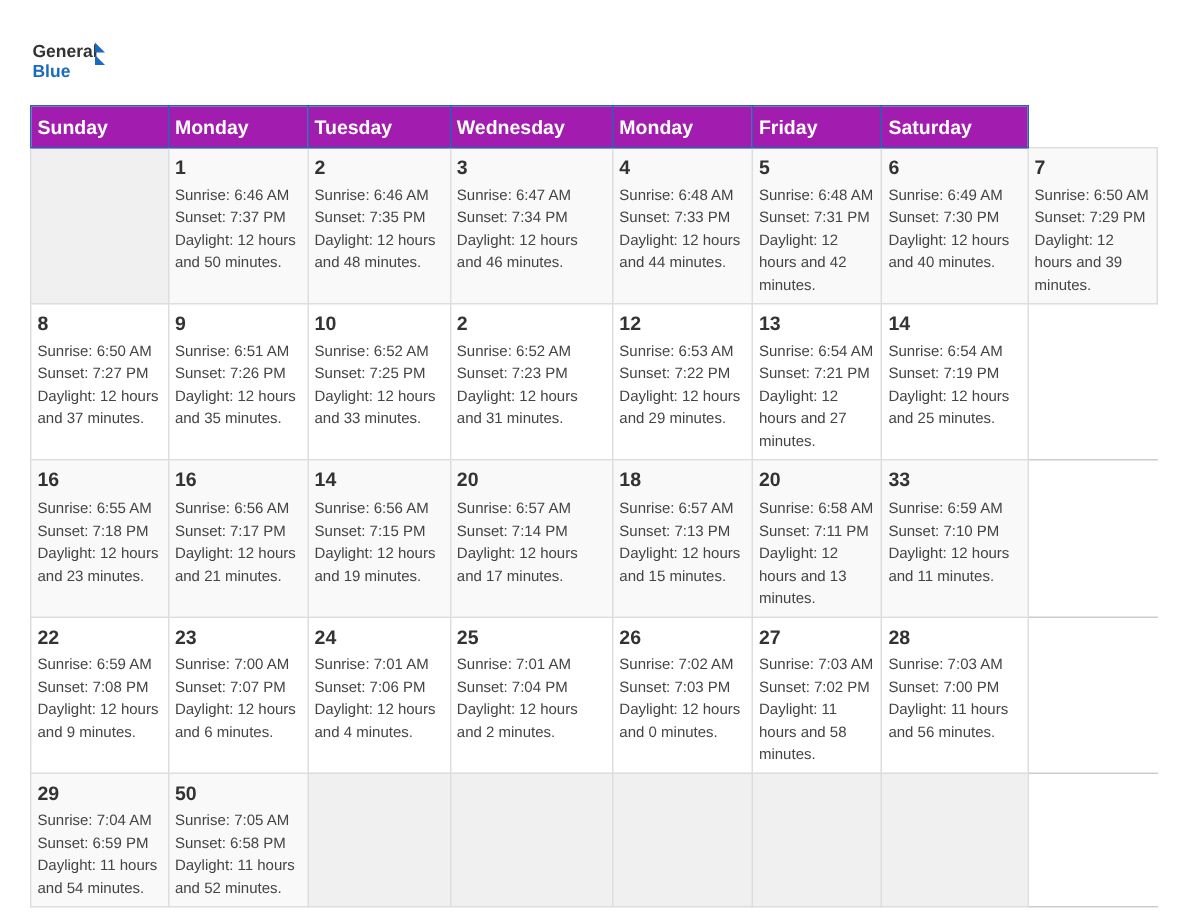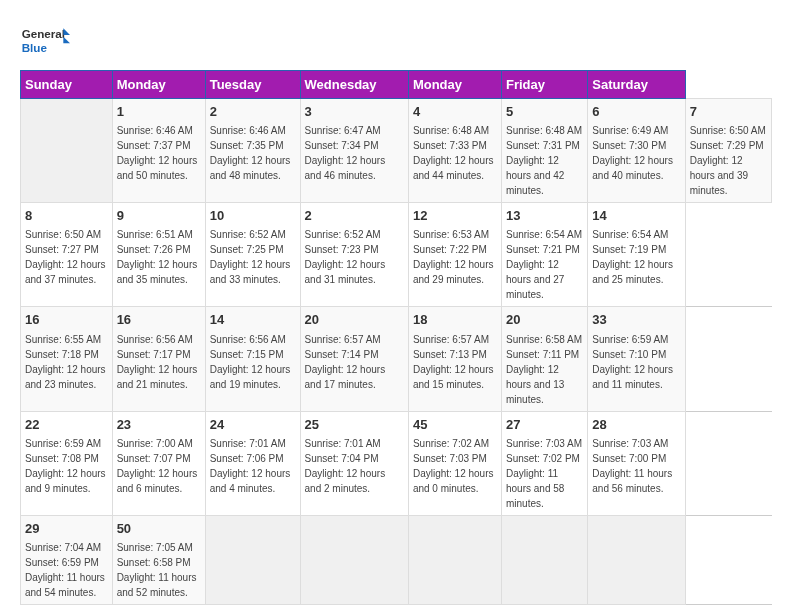--- a/index.html
+++ b/index.html
@@ -143,21 +143,21 @@
         <td><span class="day-num">20</span><span class="cell-content">Sunrise: 6:57 AM<br>Sunset: 7:14 PM<br>Daylight: 12 hours and 17 minutes.</span></td>
         <td><span class="day-num">18</span><span class="cell-content">Sunrise: 6:57 AM<br>Sunset: 7:13 PM<br>Daylight: 12 hours and 15 minutes.</span></td>
         <td><span class="day-num">20</span><span class="cell-content">Sunrise: 6:58 AM<br>Sunset: 7:11 PM<br>Daylight: 12 hours and 13 minutes.</span></td>
         <td><span class="day-num">33</span><span class="cell-content">Sunrise: 6:59 AM<br>Sunset: 7:10 PM<br>Daylight: 12 hours and 11 minutes.</span></td>
       </tr>
       <tr>
         <td><span class="day-num">22</span><span class="cell-content">Sunrise: 6:59 AM<br>Sunset: 7:08 PM<br>Daylight: 12 hours and 9 minutes.</span></td>
         <td><span class="day-num">23</span><span class="cell-content">Sunrise: 7:00 AM<br>Sunset: 7:07 PM<br>Daylight: 12 hours and 6 minutes.</span></td>
         <td><span class="day-num">24</span><span class="cell-content">Sunrise: 7:01 AM<br>Sunset: 7:06 PM<br>Daylight: 12 hours and 4 minutes.</span></td>
         <td><span class="day-num">25</span><span class="cell-content">Sunrise: 7:01 AM<br>Sunset: 7:04 PM<br>Daylight: 12 hours and 2 minutes.</span></td>
-        <td><span class="day-num">45</span><span class="cell-content">Sunrise: 7:02 AM<br>Sunset: 7:03 PM<br>Daylight: 12 hours and 0 minutes.</span></td>
+        <td><span class="day-num">26</span><span class="cell-content">Sunrise: 7:02 AM<br>Sunset: 7:03 PM<br>Daylight: 12 hours and 0 minutes.</span></td>
         <td><span class="day-num">27</span><span class="cell-content">Sunrise: 7:03 AM<br>Sunset: 7:02 PM<br>Daylight: 11 hours and 58 minutes.</span></td>
         <td><span class="day-num">28</span><span class="cell-content">Sunrise: 7:03 AM<br>Sunset: 7:00 PM<br>Daylight: 11 hours and 56 minutes.</span></td>
       </tr>
       <tr>
         <td><span class="day-num">29</span><span class="cell-content">Sunrise: 7:04 AM<br>Sunset: 6:59 PM<br>Daylight: 11 hours and 54 minutes.</span></td>
         <td><span class="day-num">50</span><span class="cell-content">Sunrise: 7:05 AM<br>Sunset: 6:58 PM<br>Daylight: 11 hours and 52 minutes.</span></td>
         <td class="empty-cell"></td>
         <td class="empty-cell"></td>
         <td class="empty-cell"></td>
         <td class="empty-cell"></td>

